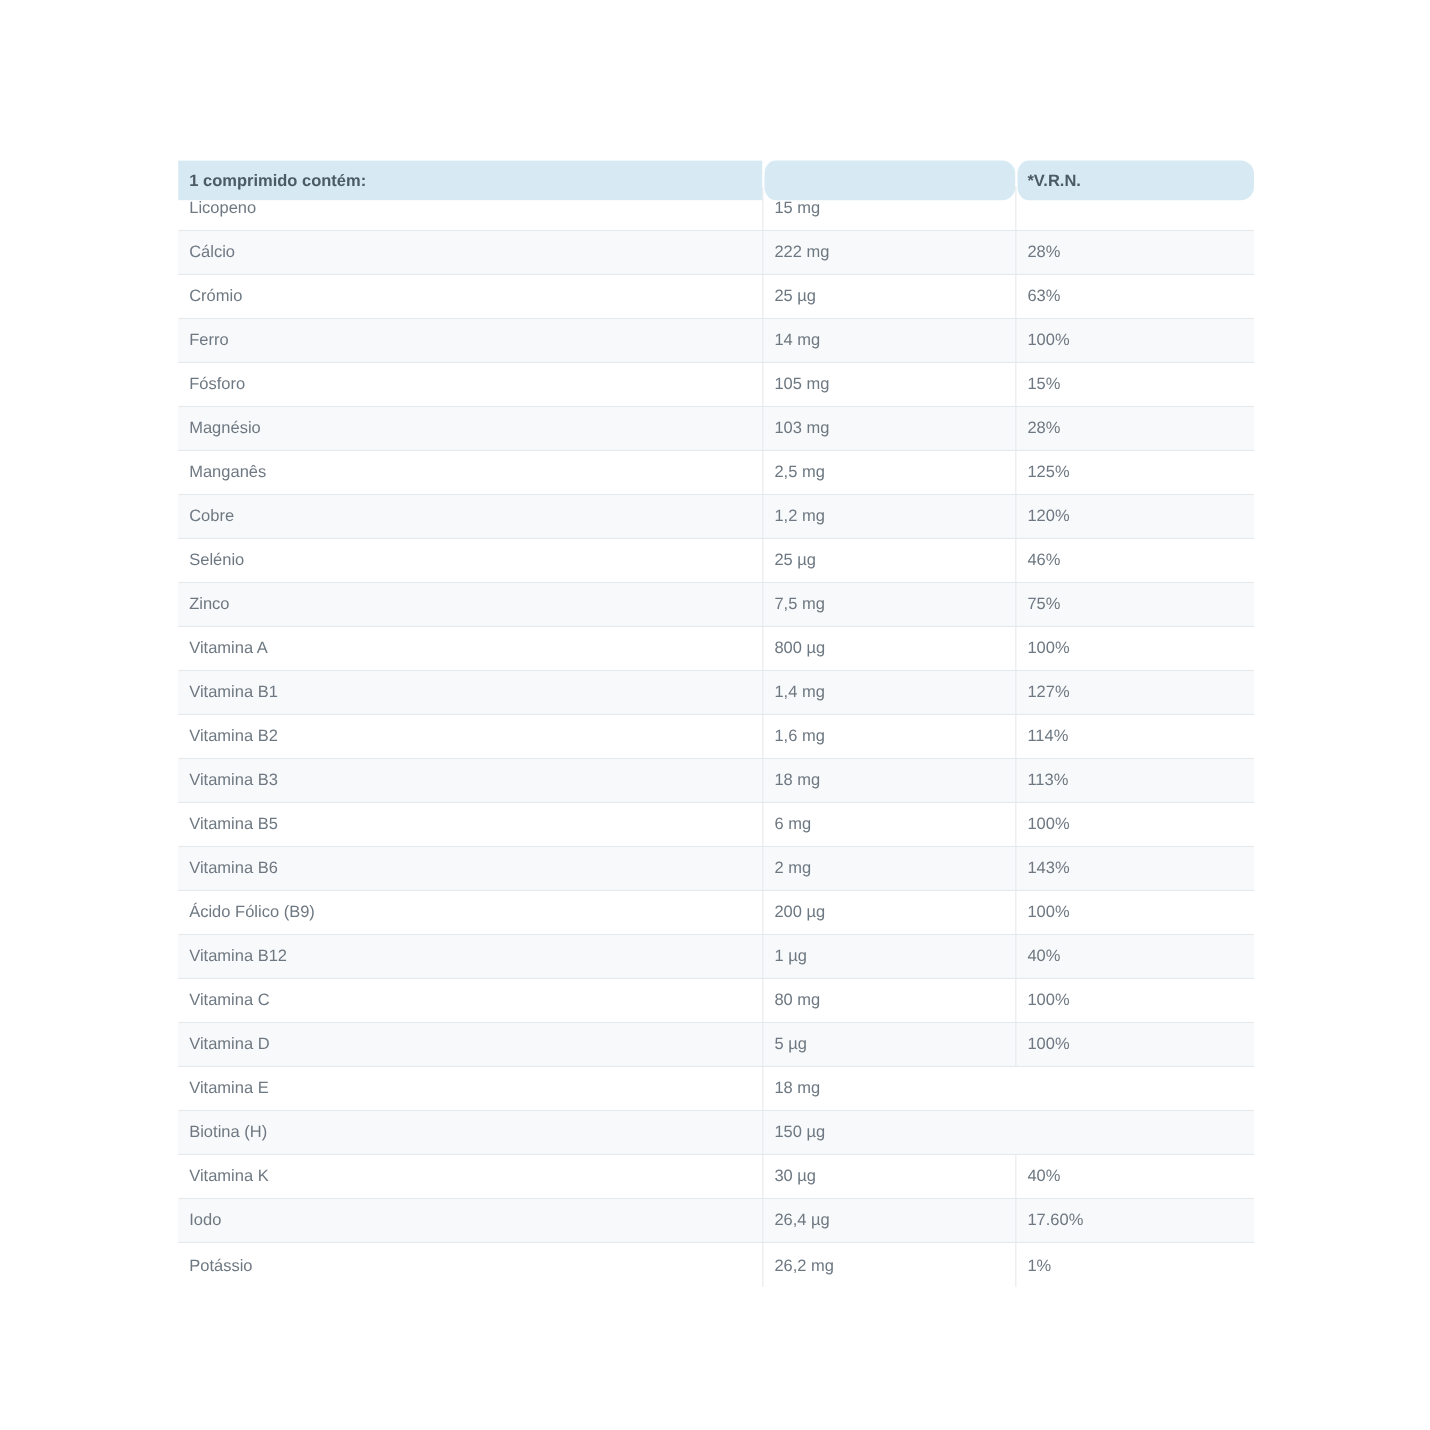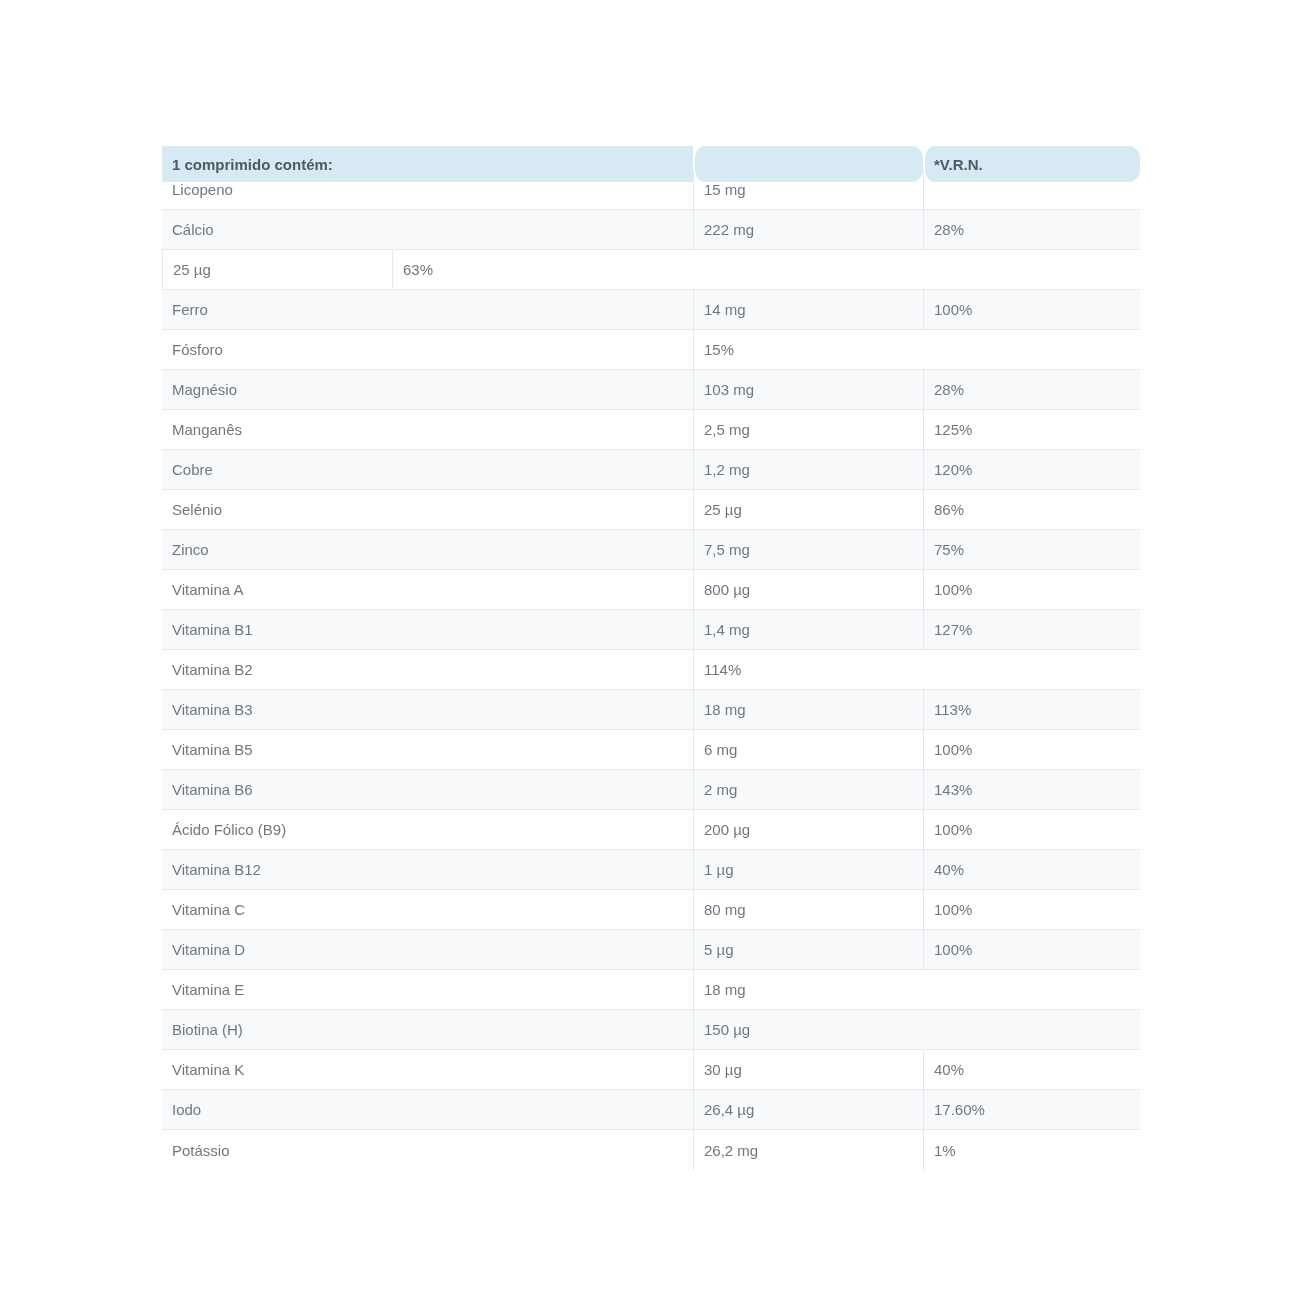--- a/index.html
+++ b/index.html
@@ -73,32 +73,34 @@
     <div class="cell c3"></div>
   </div>
 
   <div class="row data alt">
     <div class="cell c1">Cálcio</div>
     <div class="cell c2">222 mg</div>
     <div class="cell c3">28%</div>
   </div>
 
   <div class="row data">
+    <div class="cell c1">Crómio</div>
     <div class="cell c2">25 µg</div>
     <div class="cell c3">63%</div>
   </div>
 
   <div class="row data alt">
     <div class="cell c1">Ferro</div>
     <div class="cell c2">14 mg</div>
     <div class="cell c3">100%</div>
   </div>
 
   <div class="row data">
     <div class="cell c1">Fósforo</div>
+    <div class="cell c2">105 mg</div>
     <div class="cell c3">15%</div>
   </div>
 
   <div class="row data alt">
     <div class="cell c1">Magnésio</div>
     <div class="cell c2">103 mg</div>
     <div class="cell c3">28%</div>
   </div>
 
   <div class="row data">
@@ -109,21 +111,21 @@
 
   <div class="row data alt">
     <div class="cell c1">Cobre</div>
     <div class="cell c2">1,2 mg</div>
     <div class="cell c3">120%</div>
   </div>
 
   <div class="row data">
     <div class="cell c1">Selénio</div>
     <div class="cell c2">25 µg</div>
-    <div class="cell c3">86%</div>
+    <div class="cell c3">46%</div>
   </div>
 
   <div class="row data alt">
     <div class="cell c1">Zinco</div>
     <div class="cell c2">7,5 mg</div>
     <div class="cell c3">75%</div>
   </div>
 
   <div class="row data">
     <div class="cell c1">Vitamina A</div>
@@ -132,20 +134,21 @@
   </div>
 
   <div class="row data alt">
     <div class="cell c1">Vitamina B1</div>
     <div class="cell c2">1,4 mg</div>
     <div class="cell c3">127%</div>
   </div>
 
   <div class="row data">
     <div class="cell c1">Vitamina B2</div>
+    <div class="cell c2">1,6 mg</div>
     <div class="cell c3">114%</div>
   </div>
 
   <div class="row data alt">
     <div class="cell c1">Vitamina B3</div>
     <div class="cell c2">18 mg</div>
     <div class="cell c3">113%</div>
   </div>
 
   <div class="row data">

